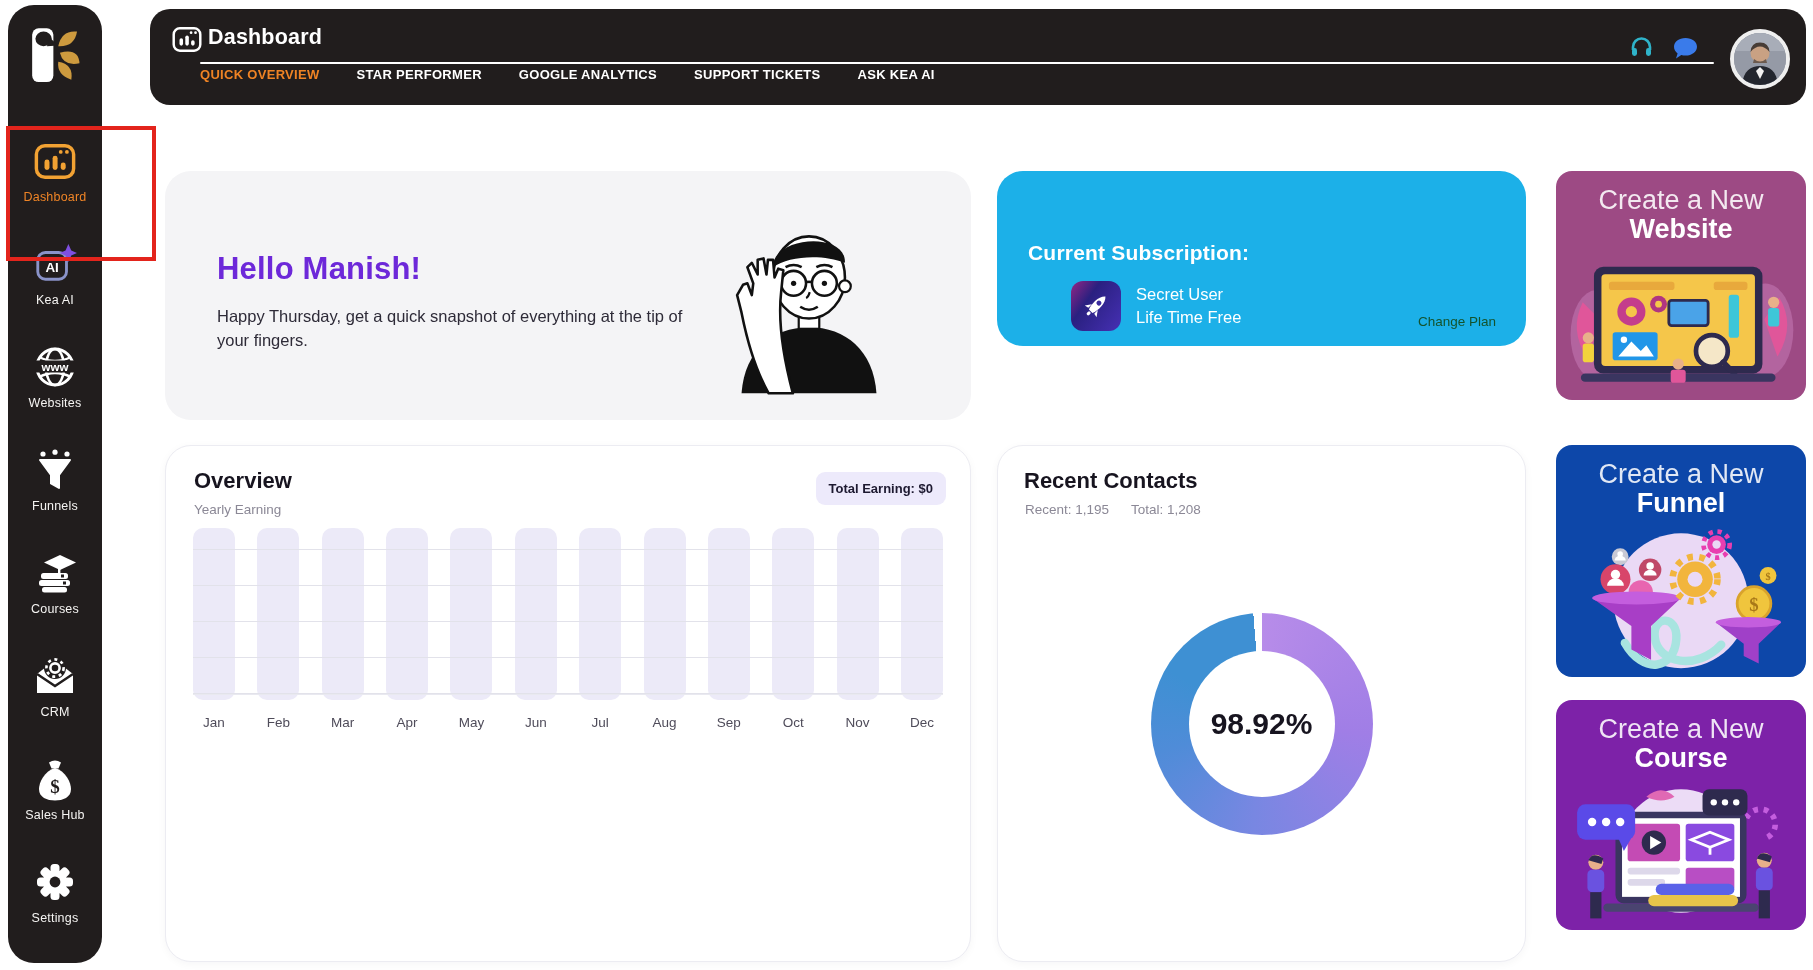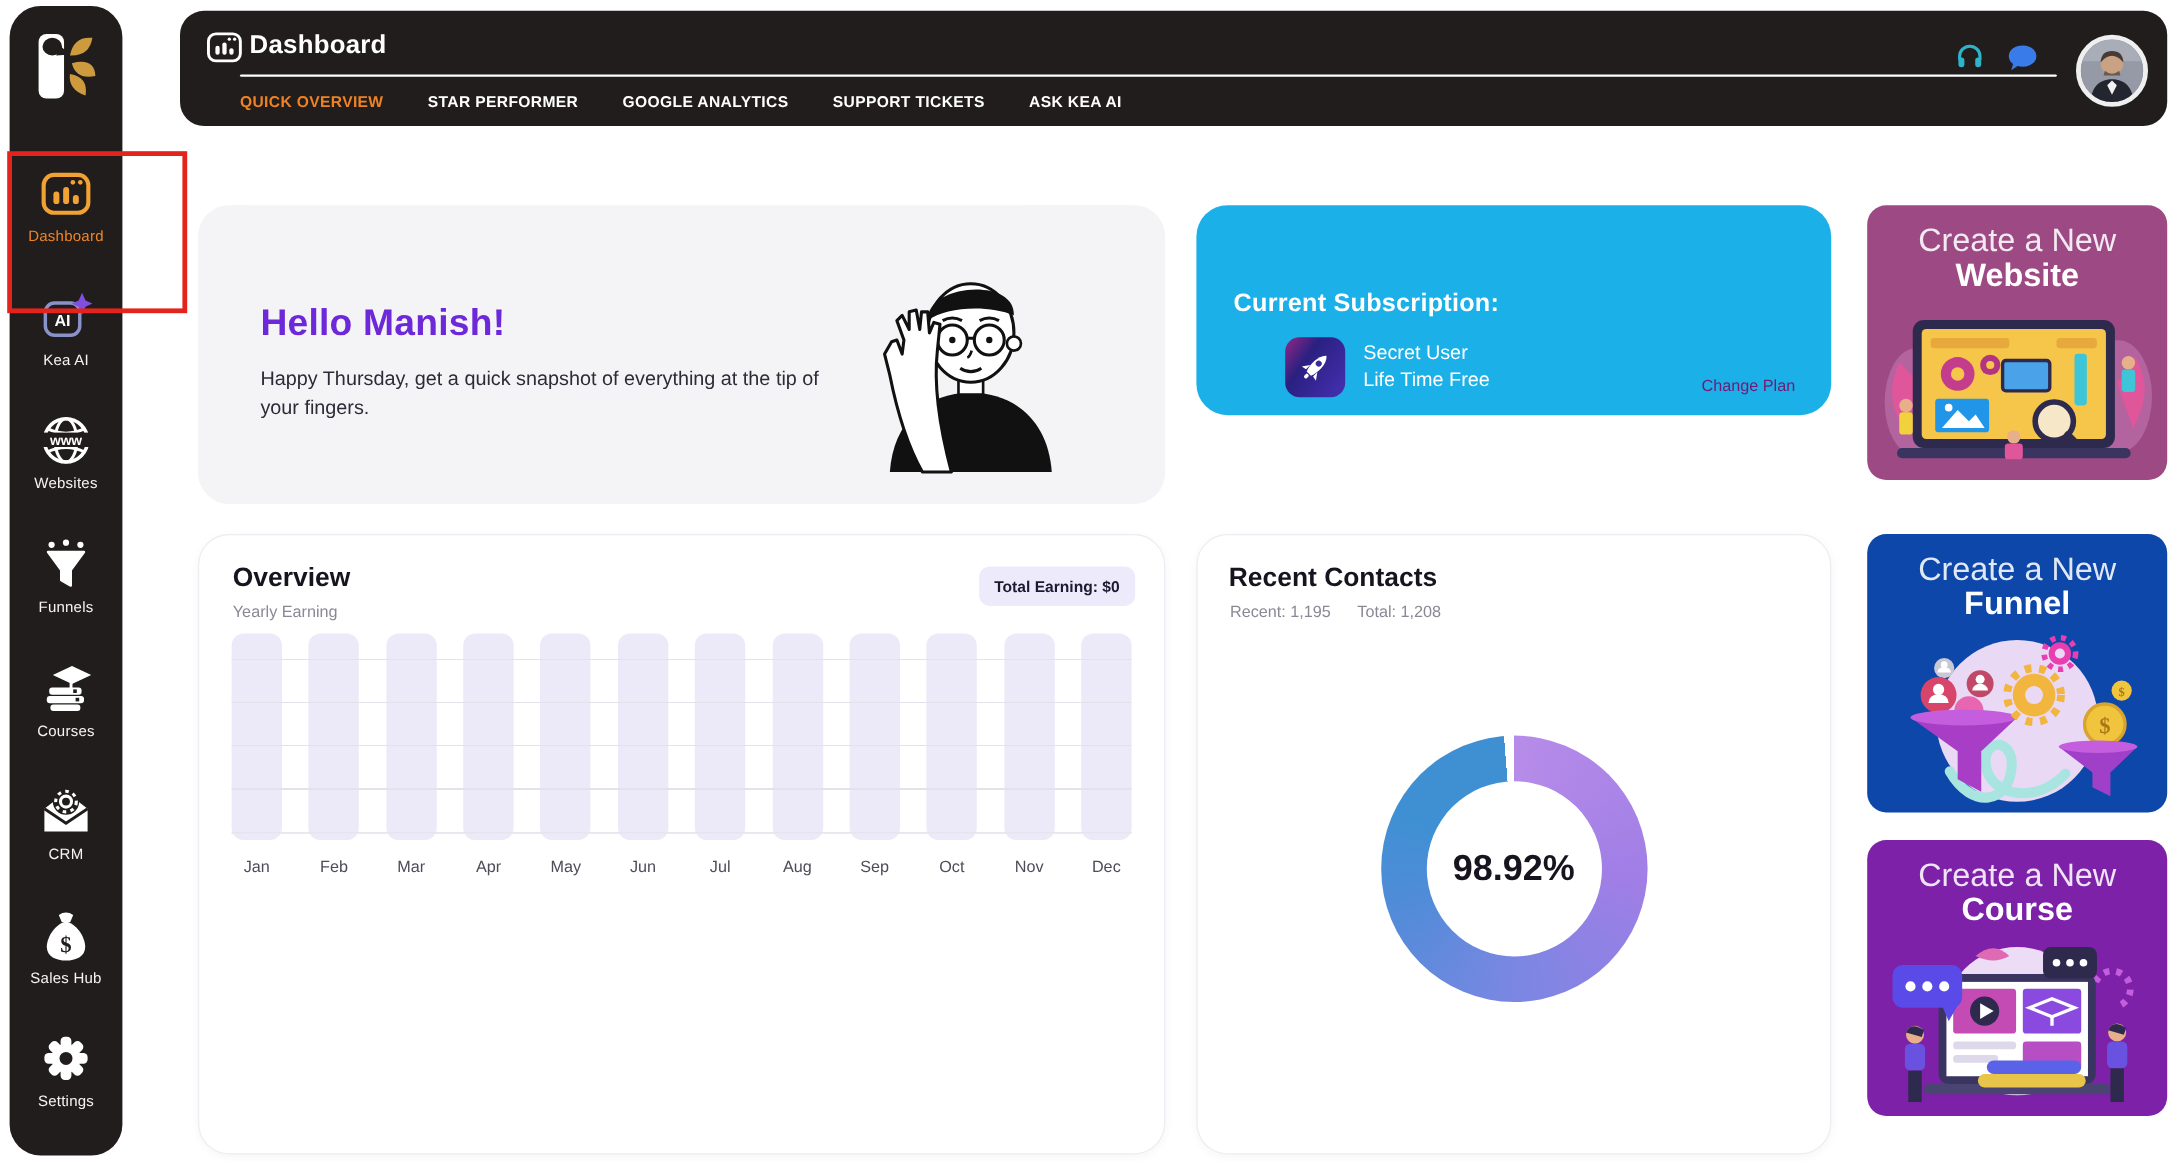--- a/index.html
+++ b/index.html
@@ -22,21 +22,21 @@
 
   
   .header { position:absolute; left:150px; top:9px; width:1656px; height:96px;
             background:#211d1d; border-radius:20px; z-index:1; }
   .hdr-icon { position:absolute; left:22px; top:17px; }
   .hdr-title { position:absolute; left:58px; top:16px; color:#ffffff; font-size:21.5px;
                font-weight:bold; letter-spacing:.2px; }
   .hdr-line { position:absolute; left:50px; right:92px; top:53px; height:2px;
               background:#ffffff; border-radius:1px; }
   .tabs { position:absolute; left:50px; top:58px; height:34px; display:flex; gap:37px;
-          align-items:center; }
+          }
   .tab { font-size:13px; font-weight:bold; color:#ffffff; letter-spacing:.3px; cursor:pointer; }
   .tab.active { color:#ef8324; }
   .hdr-headset { position:absolute; right:152px; top:26px; cursor:pointer; }
   .hdr-chat { position:absolute; right:108px; top:28px; cursor:pointer; }
   .avatar { position:absolute; right:16px; top:20px; width:60px; height:60px; border-radius:50%;
             border:4px solid #efefef; overflow:hidden; cursor:pointer; background:#8d939e; }
 
   
   .card-hello { position:absolute; left:165px; top:171px; width:806px; height:249px;
                 background:#f4f4f6; border-radius:26px; overflow:hidden; }
@@ -48,21 +48,21 @@
 
   .card-sub { position:absolute; left:997px; top:171px; width:529px; height:175px;
               background:#1cb0e8; border-radius:26px; }
   .sub-title { position:absolute; left:31px; top:70px; color:#ffffff; font-size:21px;
                font-weight:800; letter-spacing:.2px; }
   .sub-row { position:absolute; left:31px; top:110px; display:flex; gap:15px; align-items:center;padding-left:43px; }
   .rocket-box { width:50px; height:50px; border-radius:12px;
                 background:linear-gradient(125deg,#c22a86 -15%,#2a2080 35%,#4630b4 100%);
                 display:flex; align-items:center; justify-content:center; }
   .sub-plan { color:#ffffff; font-size:16.5px; line-height:1.4; }
-  .change-plan { position:absolute; right:30px; bottom:17px; color:#701a75; font-size:13.5px;
+  .change-plan { position:absolute; right:30px; bottom:17px; color:#14532d; font-size:13.5px;
                  cursor:pointer; }
 
   .promo { position:absolute; left:1556px; width:250px; border-radius:16px; overflow:hidden;
            text-align:center; cursor:pointer; }
   .promo-1 { top:171px; height:229px; background:#9d4a84; }
   .promo-2 { top:445px; height:232px; background:#0d47a9; }
   .promo-3 { top:700px; height:230px; background:#7d22a8; }
   .promo .l1 { margin-top:14px; font-size:27px; color:rgba(255,255,255,.88); }
   .promo .l2 { font-size:27px; font-weight:800; color:#ffffff; margin-top:-2px; }
   .promo svg.art { position:absolute; left:50%; transform:translateX(-50%); bottom:4px; }

